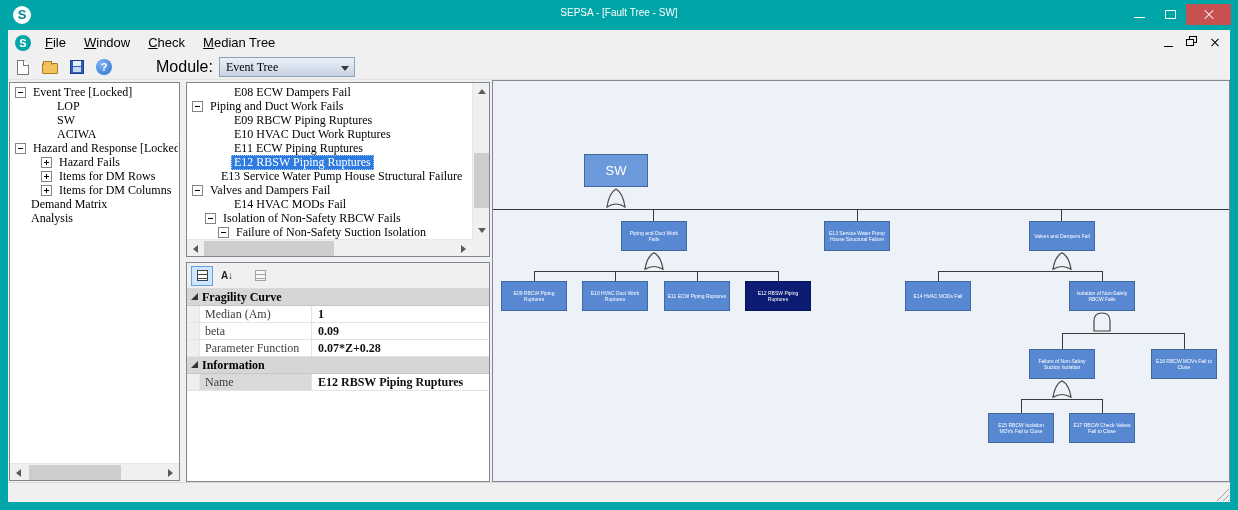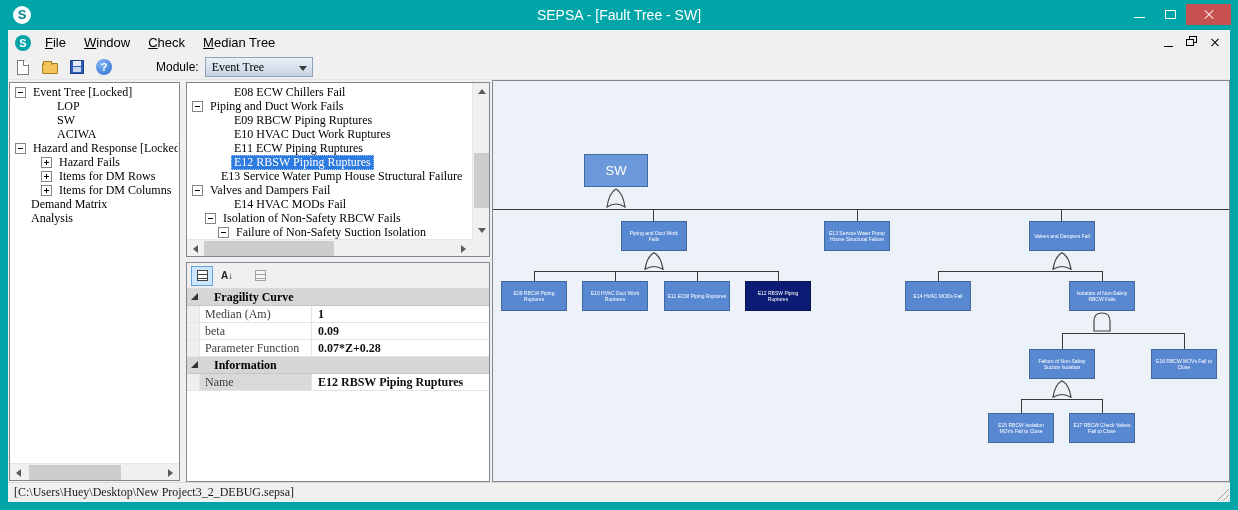--- a/index.html
+++ b/index.html
@@ -13,21 +13,21 @@
 
   
   .titlebar { position: absolute; top: 0; left: 0; right: 0; height: 30px; }
   .app-logo {
     position: absolute; left: 13px; top: 6px; width: 18px; height: 18px;
     border-radius: 50%; background: #ffffff; color: #00888C;
     font-weight: bold; font-size: 13px; text-align: center; line-height: 18px;
   }
   .title-text {
     position: absolute; left: 0; right: 0; top: 7px; text-align: center;
-    color: #ffffff; font-size: 14px;
+    color: #ffffff; font-size: 10px;
   }
   .cap-btns { position: absolute; right: 7px; top: 4px; display: flex; }
   .cap-btn { width: 31px; height: 21px; position: relative; }
   .cap-btn.close { width: 45px; background: #C75050; }
   .g-min { position: absolute; left: 10px; top: 13px; width: 11px; height: 1px; background: #fff; }
   .g-max { position: absolute; left: 10px; top: 6px; width: 11px; height: 9px; border: 1px solid #fff; }
   .g-x1, .g-x2 { position: absolute; left: 17px; top: 10px; width: 12px; height: 1px; background: #fff; }
   .g-x1 { transform: rotate(45deg); } .g-x2 { transform: rotate(-45deg); }
 
   
@@ -53,23 +53,23 @@
   .toolbar { position: absolute; top: 25px; left: 0; right: 0; height: 25px; background: #F0F0F0; display: flex; align-items: center; border-bottom: 1px solid #E3E3E3; }
   .tbtn { width: 24px; height: 22px; margin-left: 3px; display: flex; align-items: center; justify-content: center; flex: none; }
   .ic-new { width: 12px; height: 15px; background: #fff; border: 1px solid #7a7a7a; position: relative; }
   .ic-new::after { content: ""; position: absolute; right: -1px; top: -1px; border-style: solid; border-width: 0 5px 5px 0; border-color: transparent #F0F0F0 transparent transparent; box-shadow: -1px 1px 0 #7a7a7a; }
   .ic-open { width: 16px; height: 11px; background: #F3C35B; border: 1px solid #A97E22; border-radius: 1px; position: relative; margin-top: 3px; }
   .ic-open::before { content: ""; position: absolute; left: 0; top: -3px; width: 7px; height: 3px; background: #F3C35B; border: 1px solid #A97E22; border-bottom: none; }
   .ic-save { width: 14px; height: 14px; background: #2F5FBE; border: 1px solid #1D3F85; position: relative; }
   .ic-save::before { content: ""; position: absolute; left: 2px; top: 0; width: 8px; height: 5px; background: #E8EEF8; }
   .ic-save::after { content: ""; position: absolute; left: 2px; bottom: 1px; width: 8px; height: 5px; background: #CBD8EE; }
   .ic-help { width: 16px; height: 16px; border-radius: 50%; background: radial-gradient(circle at 35% 30%, #7FB3F4, #2E6FD0); color: #fff; font-size: 11px; font-weight: bold; text-align: center; line-height: 16px; }
-  .module-label { margin-left: 40px; font-size: 12px; color: #000; }
+  .module-label { margin-left: 40px; font-size: 16px; color: #000; }
   .combo {
-    margin-left: 6px; width: 108px; height: 20px; position: relative;
+    margin-left: 6px; width: 136px; height: 20px; position: relative;
     background: linear-gradient(#EAF0F7, #C7D3E3); border: 1px solid #90A2B9;
     font-family: "Liberation Serif", serif; font-size: 12px; line-height: 18px; padding-left: 6px; color: #000;
   }
   .combo-arrow { position: absolute; right: 5px; top: 8px; width: 0; height: 0; border-left: 4px solid transparent; border-right: 4px solid transparent; border-top: 5px solid #3a3a3a; }
 
   
   .main { position: absolute; top: 50px; left: 0; right: 0; bottom: 20px; background: #F0F0F0; }
   .panel { position: absolute; background: #fff; border: 1px solid #828790; }
   #left-panel   { left: 1px;   top: 2px;   width: 171px; height: 399px; }
   #model-panel  { left: 178px; top: 2px;   width: 304px; height: 175px; }
@@ -100,21 +100,21 @@
   .vthumb { position: absolute; left: 1px; width: 15px; background: #CDCDCD; }
 
   
   .pg-toolbar { height: 26px; background: #F0F0F0; border-bottom: 1px solid #D9D9D9; display: flex; align-items: center; padding-left: 4px; }
   .pg-btn { width: 22px; height: 20px; margin-right: 3px; display: flex; align-items: center; justify-content: center; font-size: 10px; font-weight: bold; color: #222; }
   .pg-btn.active { background: #CDE6FF; border: 1px solid #66A0D8; }
   .pg-btn.disabled { opacity: .45; margin-left: 8px; }
   .ic-cat { width: 11px; height: 11px; border: 1px solid #444; background: linear-gradient(#fff, #fff); position: relative; }
   .ic-cat::before { content: ""; position: absolute; left: 0; right: 0; top: 3px; height: 1px; background: #444; }
   .ic-cat::after { content: ""; position: absolute; left: 0; right: 0; top: 7px; height: 1px; background: #444; }
-  .pg-cat { height: 17px; background: #D6D6D6; border-bottom: 1px solid #C6C6C6; display: flex; align-items: center; font-family: "Liberation Serif", serif; font-size: 12px; font-weight: bold; color: #000; gap: 12px; }
+  .pg-cat { height: 17px; background: #D6D6D6; border-bottom: 1px solid #C6C6C6; display: flex; align-items: center; font-family: "Liberation Serif", serif; font-size: 12px; font-weight: bold; color: #000; }
   .cat-marker { width: 0; height: 0; border-left: 7px solid transparent; border-bottom: 7px solid #333; margin: 0 4px 2px 4px; flex: none; }
   .pg-row { height: 17px; display: flex; border-bottom: 1px solid #E4E4E4; background: #fff; font-family: "Liberation Serif", serif; font-size: 12px; }
   .pg-margin { width: 13px; flex: none; background: #EFEFEF; border-right: 1px solid #E4E4E4; position: relative; }
   .expander { position: absolute; left: 3px; top: 5px; width: 0; height: 0; border-top: 4px solid transparent; border-bottom: 4px solid transparent; border-left: 5px solid #333; }
   .pg-label { width: 112px; flex: none; padding-left: 5px; color: #3d3d3d; border-right: 1px solid #E4E4E4; display: flex; align-items: center; overflow: hidden; white-space: nowrap; }
   .pg-value { flex: 1; padding-left: 6px; font-weight: bold; color: #101010; display: flex; align-items: center; overflow: hidden; white-space: nowrap; }
   .pg-row.selrow .pg-label { background: #D9D9D9; }
 
   
   .ft-node {
@@ -248,21 +248,21 @@
           <div class="sbtn" style="right:0;">
               <span class="arr-r"></span>
             </div>
           <div class="hthumb" style="left:19px;width:92px;"></div>
         </div>
       </div>
 
       <div class="panel" id="model-panel">
         <div class="tree-content">
           <div class="trow ind3">
-              <span class="tlabel">E08 ECW Chillers Fail</span>
+              <span class="tlabel">E08 ECW Dampers Fail</span>
             </div>
           <div class="trow ind0">
               <span class="tbox"></span>
               <span class="tlabel">Piping and Duct Work Fails</span>
             </div>
           <div class="trow ind3">
               <span class="tlabel">E09 RBCW Piping Ruptures</span>
             </div>
           <div class="trow ind3">
               <span class="tlabel">E10 HVAC Duct Work Ruptures</span>
@@ -417,18 +417,17 @@
 
         <div class="ft-node" style="left:536px;top:268px;">Failure of Non-Safety Suction Isolation</div>
         <div class="ft-node" style="left:658px;top:268px;">E16 RBCW MOVs Fail to Close</div>
 
         <div class="ft-node" style="left:495px;top:332px;">E15 RBCW Isolation MOVs Fail to Close</div>
         <div class="ft-node" style="left:576px;top:332px;">E17 RBCW Check Valves Fail to Close</div>
       </div>
     </div>
 
     <div class="statusbar">
-      <span>[C:\Users\Huey\Desktop\New Project3_2_DEBUG.sepsa]</span>
       <span class="grip"></span>
     </div>
 
   </div>
 </div>
 
 </body></html>

